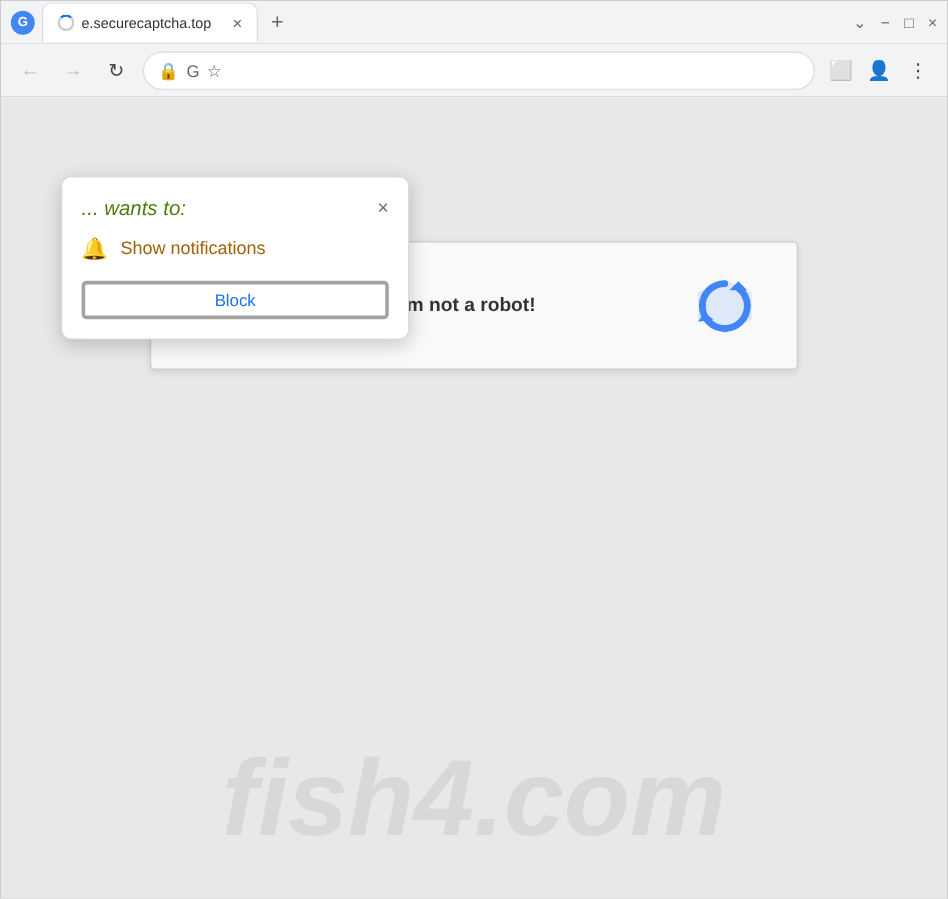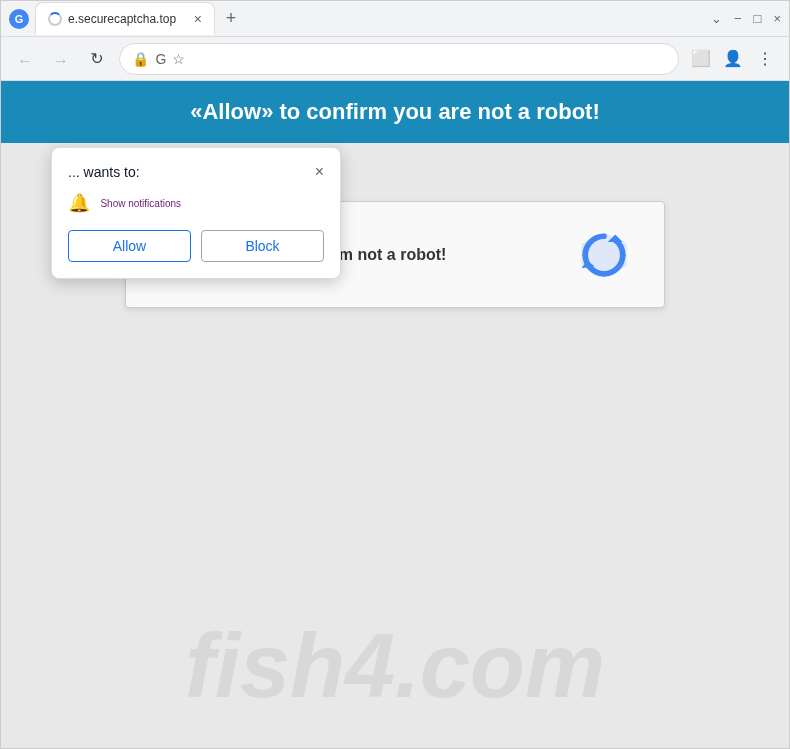--- a/index.html
+++ b/index.html
@@ -147,62 +147,63 @@
       padding: 16px;
       z-index: 100;
     }
     .popup-header {
       display: flex;
       justify-content: space-between;
       align-items: center;
       margin-bottom: 12px;
     }
     .popup-title {
-      font-size: 14px;
-      color: #0f172a;
+      font-size: 17px;
+      color: #4d7c0f;
+      font-style: italic;
     }
     .popup-close {
       cursor: pointer;
       color: #666;
       font-size: 16px;
       line-height: 1;
     }
     .popup-notification-row {
       display: flex;
       align-items: center;
       gap: 10px;
       margin-bottom: 16px;
     }
     .bell-icon {
       font-size: 18px;
       color: #333;
     }
     .notification-text {
-      font-size: 10px;
-      color: #701a75;
+      font-size: 15px;
+      color: #a16207;
     }
     .popup-buttons {
       display: flex;
       gap: 10px;
     }
     .btn-allow {
       flex: 1;
       height: 32px;
       border: 1px solid #1a73e8;
       background: #fff;
       color: #1a73e8;
       border-radius: 4px;
       font-size: 14px;
       cursor: pointer;
       font-weight: 500;
     }
     .btn-block {
       flex: 1;
       height: 32px;
-      border: 1px solid #a3a3a3;
+      border: 3px solid #a3a3a3;
       background: #fff;
       color: #1a73e8;
       border-radius: 4px;
       font-size: 14px;
       cursor: pointer;
       font-weight: 500;
     }
 
     
     .bg-watermark {
@@ -266,23 +267,20 @@
     </div>
     <div class="toolbar-icons">
       <div class="toolbar-icon">⬜</div>
       <div class="toolbar-icon">👤</div>
       <div class="toolbar-icon">⋮</div>
     </div>
   </div>
 
   <div class="page-content">
 
-    <div class="captcha-banner">
-      <span class="banner-text">«Allow» to confirm you are not a robot!</span>
-    </div>
 
 
     <div class="captcha-container">
       <div class="checkmark">✓</div>
       <span class="captcha-label">I'm not a robot!</span>
       <div class="recaptcha-logo">
         <svg class="recaptcha-icon" viewBox="0 0 64 64" xmlns="http://www.w3.org/2000/svg">
           <path d="M32 8 L56 20 L56 44 L32 56 L8 44 L8 20 Z" fill="#4285f4" opacity="0.15"></path>
           <path d="M44 16 A20 20 0 0 1 52 32" stroke="#4285f4" stroke-width="6" fill="none" stroke-linecap="round"></path>
           <path d="M52 32 A20 20 0 0 1 32 52" stroke="#4285f4" stroke-width="6" fill="none" stroke-linecap="round"></path>
@@ -299,19 +297,18 @@
     <div class="notification-popup">
       <div class="popup-header">
         <span class="popup-title">... wants to:</span>
         <span class="popup-close">×</span>
       </div>
       <div class="popup-notification-row">
         <span class="bell-icon">🔔</span>
         <span class="notification-text">Show notifications</span>
       </div>
       <div class="popup-buttons">
-        <button class="btn-allow">Allow</button>
         <button class="btn-block">Block</button>
       </div>
     </div>
 
   </div>
 </div>
 
 </body></html>

